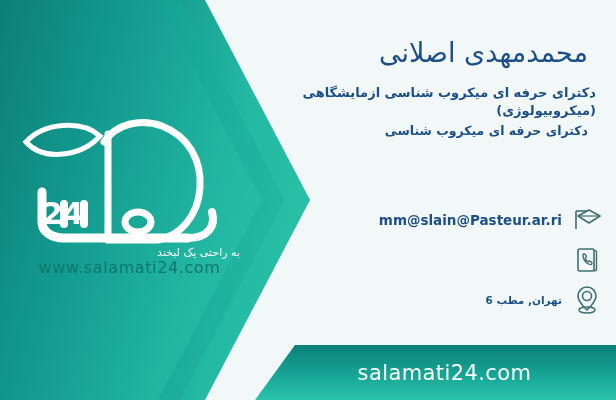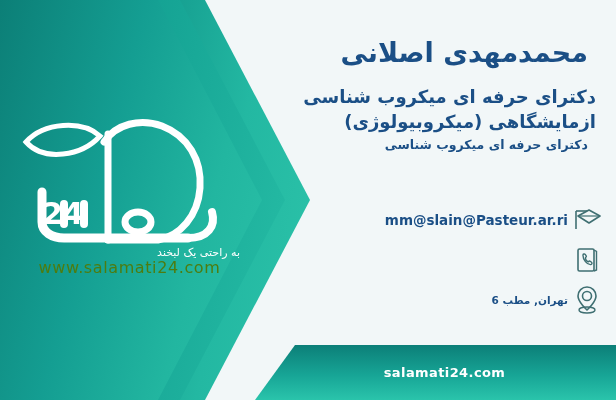--- a/index.html
+++ b/index.html
@@ -57,70 +57,70 @@
     position: absolute;
     left: 12px;
     top: 112px;
     width: 235px;
     height: 175px;
   }
   .logo-svg { display: block; width: 235px; height: 150px; }
   .logo-url {
     margin-top: -4px;
     text-align: center;
-    color: #4d7c0f;
+    color: #0f766e;
     font-size: 16px;
     letter-spacing: 0.6px;
     font-family: "DejaVu Sans", "Liberation Sans", sans-serif;
   }
 
   
   .bottom-bar {
     position: absolute;
     left: 255px;
     right: 0;
     bottom: 0;
     height: 55px;
     background: linear-gradient(180deg, #0c7f78 0%, #17a596 55%, #2ac4ab 100%);
     clip-path: polygon(40px 0, 100% 0, 100% 100%, 0 100%);
     display: flex;
     align-items: center;
     justify-content: center;
   }
   .bottom-bar-text {
     color: #ffffff;
-    font-size: 13px;
-    font-weight: bold;
+    font-size: 21px;
+    font-weight: normal;
     letter-spacing: 0.4px;
     padding-left: 18px;
   }
 
   
   .content {
     position: absolute;
     left: 300px;
     right: 14px;
     top: 0;
     bottom: 55px;
     direction: rtl;
     text-align: right;
   }
   .doc-name {
     margin-top: 36px;
     padding-right: 14px;
     color: #1b4f86;
     font-size: 27px;
-    font-weight: bold;
+    font-weight: normal;
     line-height: 1.25;
   }
   .doc-spec-main {
     margin-top: 14px;
     padding-right: 6px;
     color: #1b4f86;
-    font-size: 18px;
+    font-size: 13px;
     font-weight: bold;
     line-height: 1.4;
   }
   .doc-spec-sub {
     padding-right: 14px;
     color: #1b4f86;
     font-size: 12.5px;
     font-weight: bold;
     line-height: 1.75;
   }
@@ -132,21 +132,21 @@
     right: 0;
     top: 200px;
     width: 100%;
   }
   .contact-row {
     display: flex;
     flex-direction: row;
     align-items: center;
     justify-content: flex-start;
     height: 40px;
-    gap: 4px;
+    gap: 10px;
   }
   .contact-icon {
     width: 30px;
     height: 32px;
     flex: 0 0 30px;
     display: flex;
     align-items: center;
     justify-content: center;
   }
   .contact-icon svg { display: block; }

